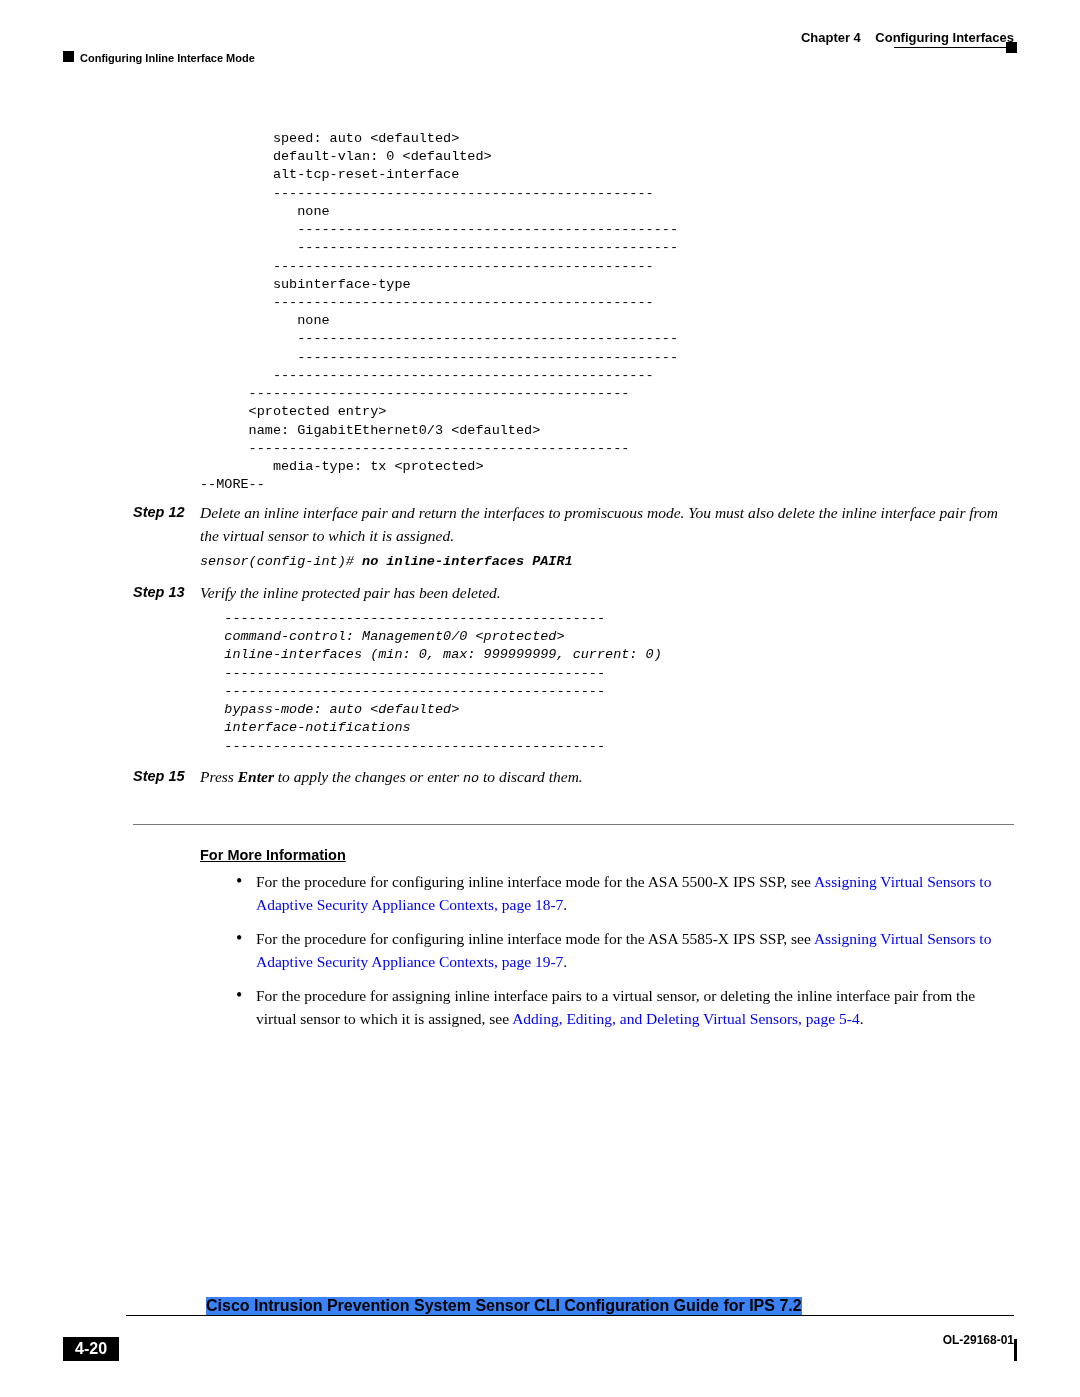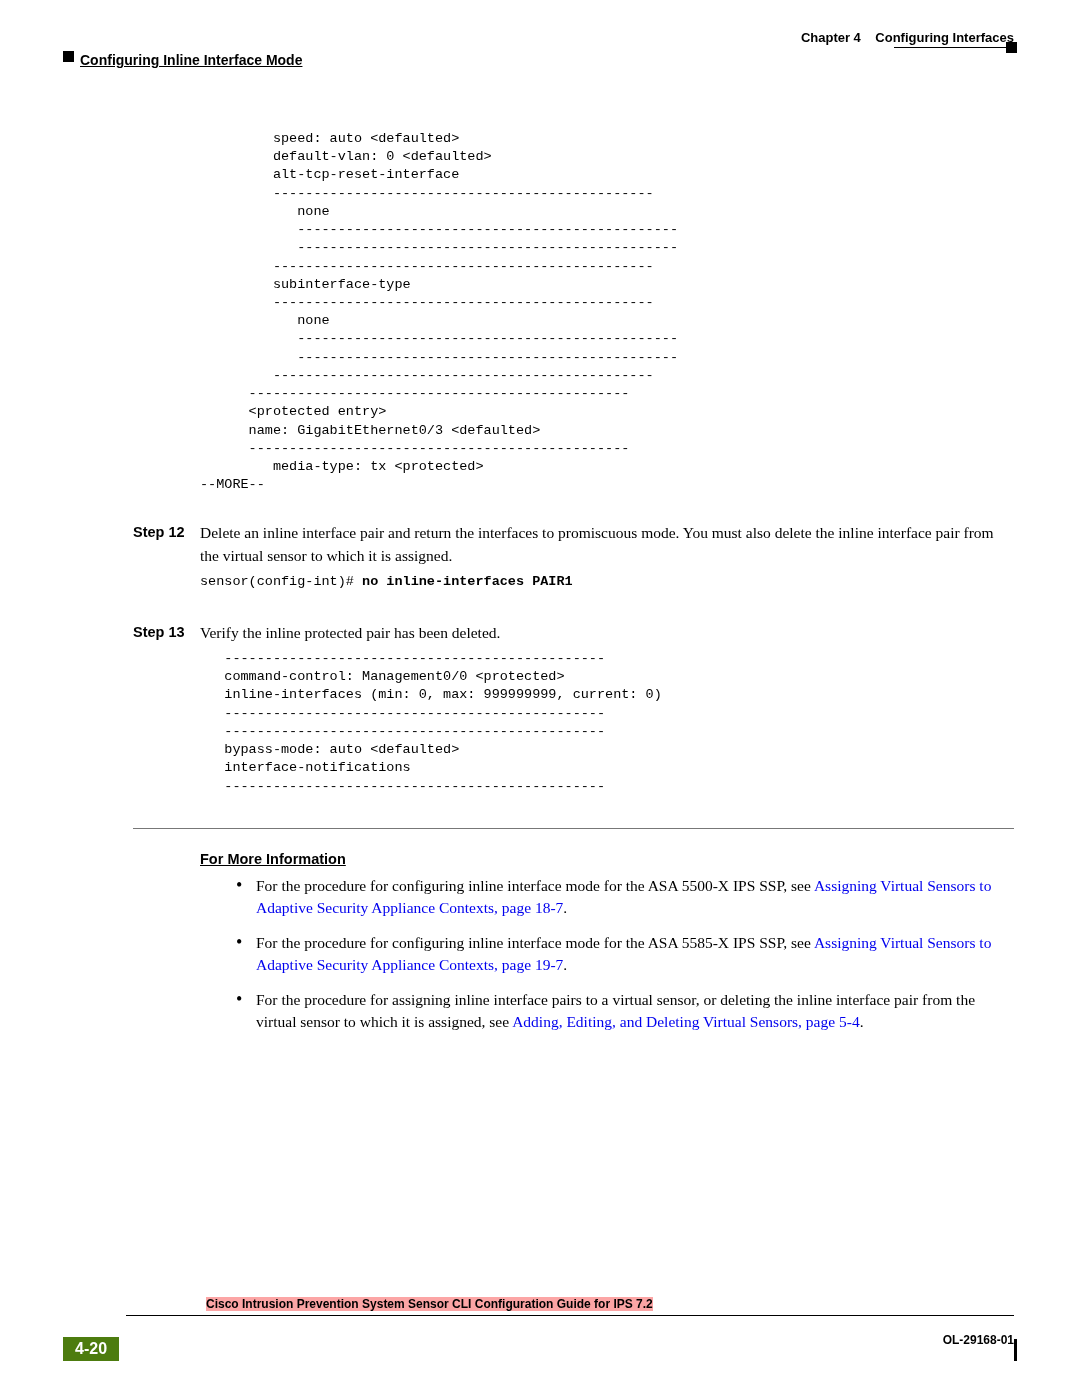--- a/index.html
+++ b/index.html
@@ -33,22 +33,21 @@
     font-weight: bold;
     font-size: 13px;
     white-space: nowrap;
   }
   .header-left {
     position: absolute;
     left: 14px;
     top: 22px;
     font-family: Arial, Helvetica, sans-serif;
     font-weight: bold;
-    font-size: 14px;
-    text-decoration: underline;
+    font-size: 11px;
   }
   .header-rule-right {
     position: absolute;
     right: 0;
     top: 17px;
     width: 120px;
     border-top: 1.5px solid #000;
   }
   .header-sq-left {
     position: absolute;
@@ -71,22 +70,23 @@
   }
   pre.mono {
     font-family: "Courier New", Courier, monospace;
     font-size: 13.5px;
     line-height: 1.35;
     margin: 0 0 8px 0;
     white-space: pre;
   }
   .step-row {
     display: flex;
-    margin-top: 28px;
+    margin-top: 8px;
     line-height: 1.45;
+    font-style: italic;
   }
   .step-label {
     width: 67px;
     flex: 0 0 67px;
     font-family: Arial, Helvetica, sans-serif;
     font-weight: bold;
     font-size: 14.5px;
   }
   .step-body {
     flex: 1;
@@ -137,36 +137,36 @@
     right: 66px;
     bottom: 36px;
   }
   .footer-rule {
     border-top: 1.5px solid #000;
     margin-left: 60px;
   }
   .footer-title {
     font-family: Arial, Helvetica, sans-serif;
     font-weight: bold;
-    font-size: 12px;
+    font-size: 16px;
     margin-left: 70px;
     margin-top: -18px;
-    background: #fca5a5;
+    background: #3b82f6;
     display: inline-block;
   }
   .footer-bottom {
     position: relative;
     height: 26px;
     margin-top: 2px;
   }
   .page-badge {
     position: absolute;
     left: -3px;
     bottom: 0;
-    background: #4d7c0f;
+    background: #000000;
     color: #fff;
     font-family: Arial, Helvetica, sans-serif;
     font-weight: bold;
     font-size: 16px;
     padding: 3px 12px 3px 12px;
   }
   .footer-docid {
     position: absolute;
     right: 0;
     bottom: 14px;
@@ -242,20 +242,28 @@
    inline-interfaces (min: 0, max: 999999999, current: 0)
    -----------------------------------------------
    -----------------------------------------------
    bypass-mode: auto &lt;defaulted&gt;
    interface-notifications
    -----------------------------------------------</pre>
       </div>
     </div>
 
 
+    <div class="step-row">
+      <div class="step-label" style="margin-left:67px;">Step 15</div>
+      <div class="step-body">
+        <div class="para">
+          <span>Press </span><strong>Enter</strong><span> to apply the changes or enter </span><span style="font-family:'Courier New',monospace;font-size:13.5px;">no</span><span> to discard them.</span>
+        </div>
+      </div>
+    </div>
 
     <hr class="hr-sep">
 
     <div class="fmi-heading">For More Information</div>
 
     <ul class="bullets">
       <li>
         <span>For the procedure for configuring inline interface mode for the ASA 5500-X IPS SSP, see </span><a class="xlink">Assigning Virtual Sensors to Adaptive Security Appliance Contexts, page 18-7</a><span>.</span>
       </li>
       <li>

